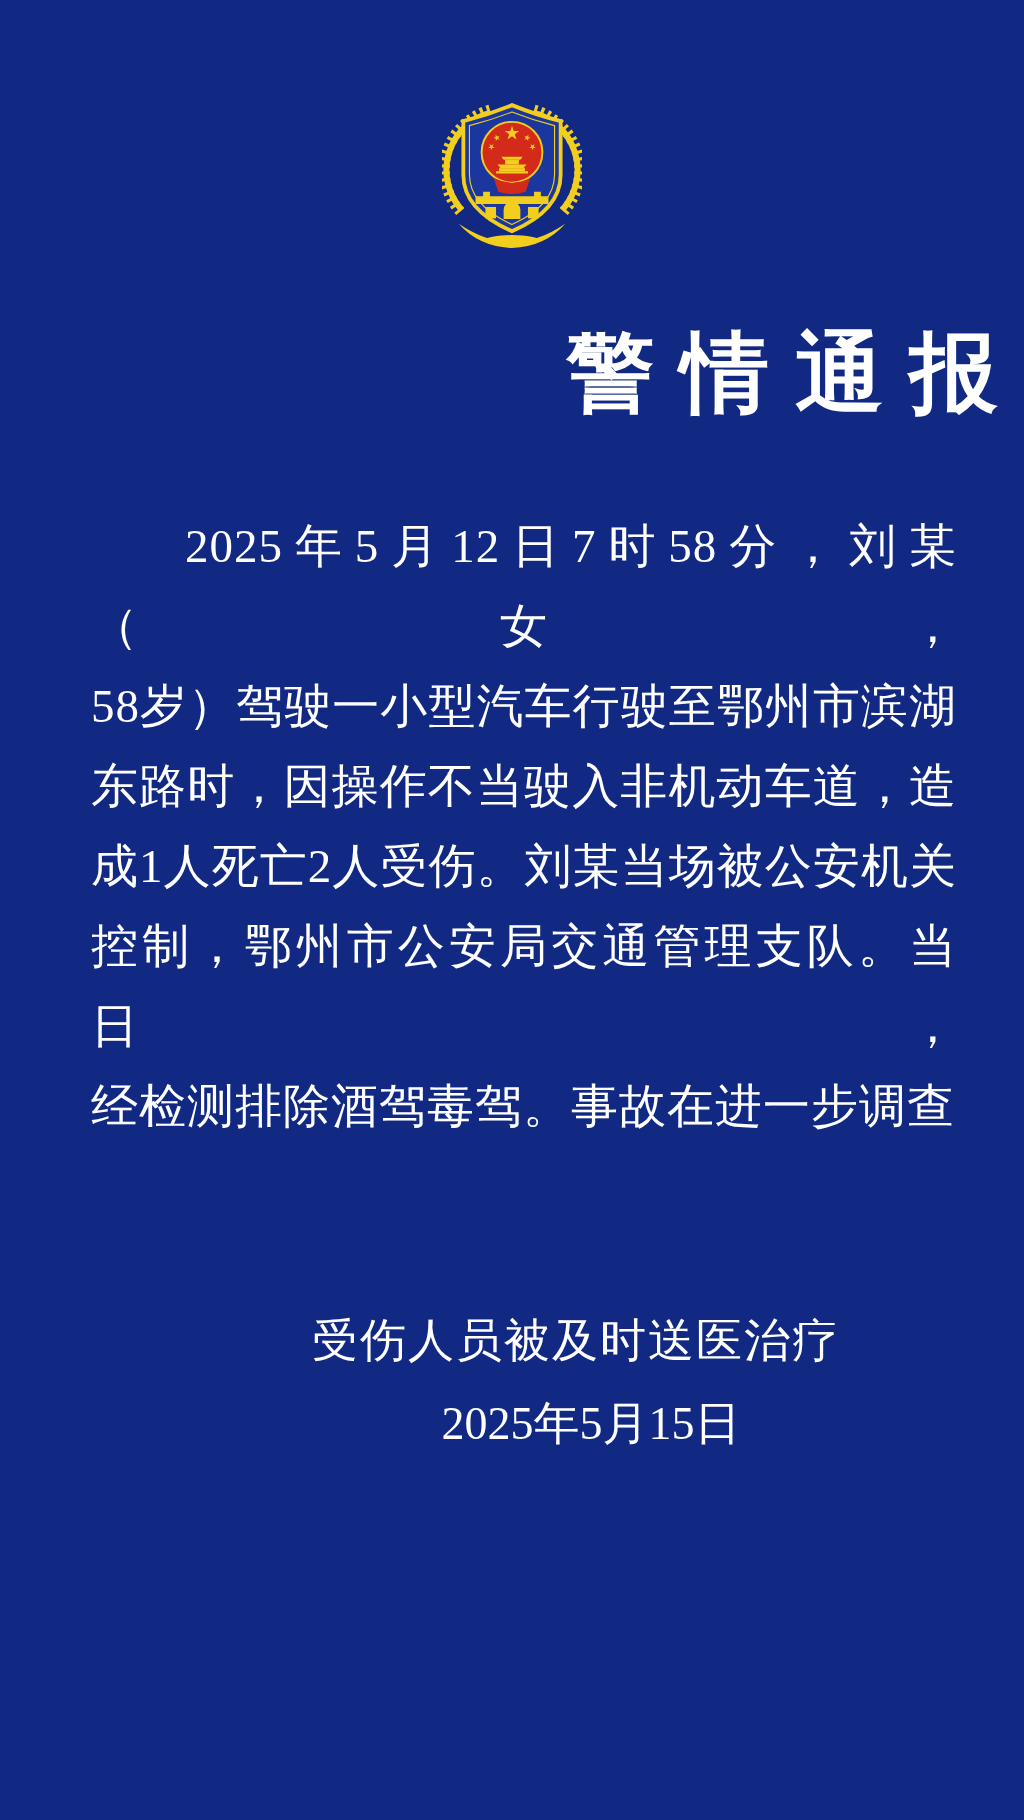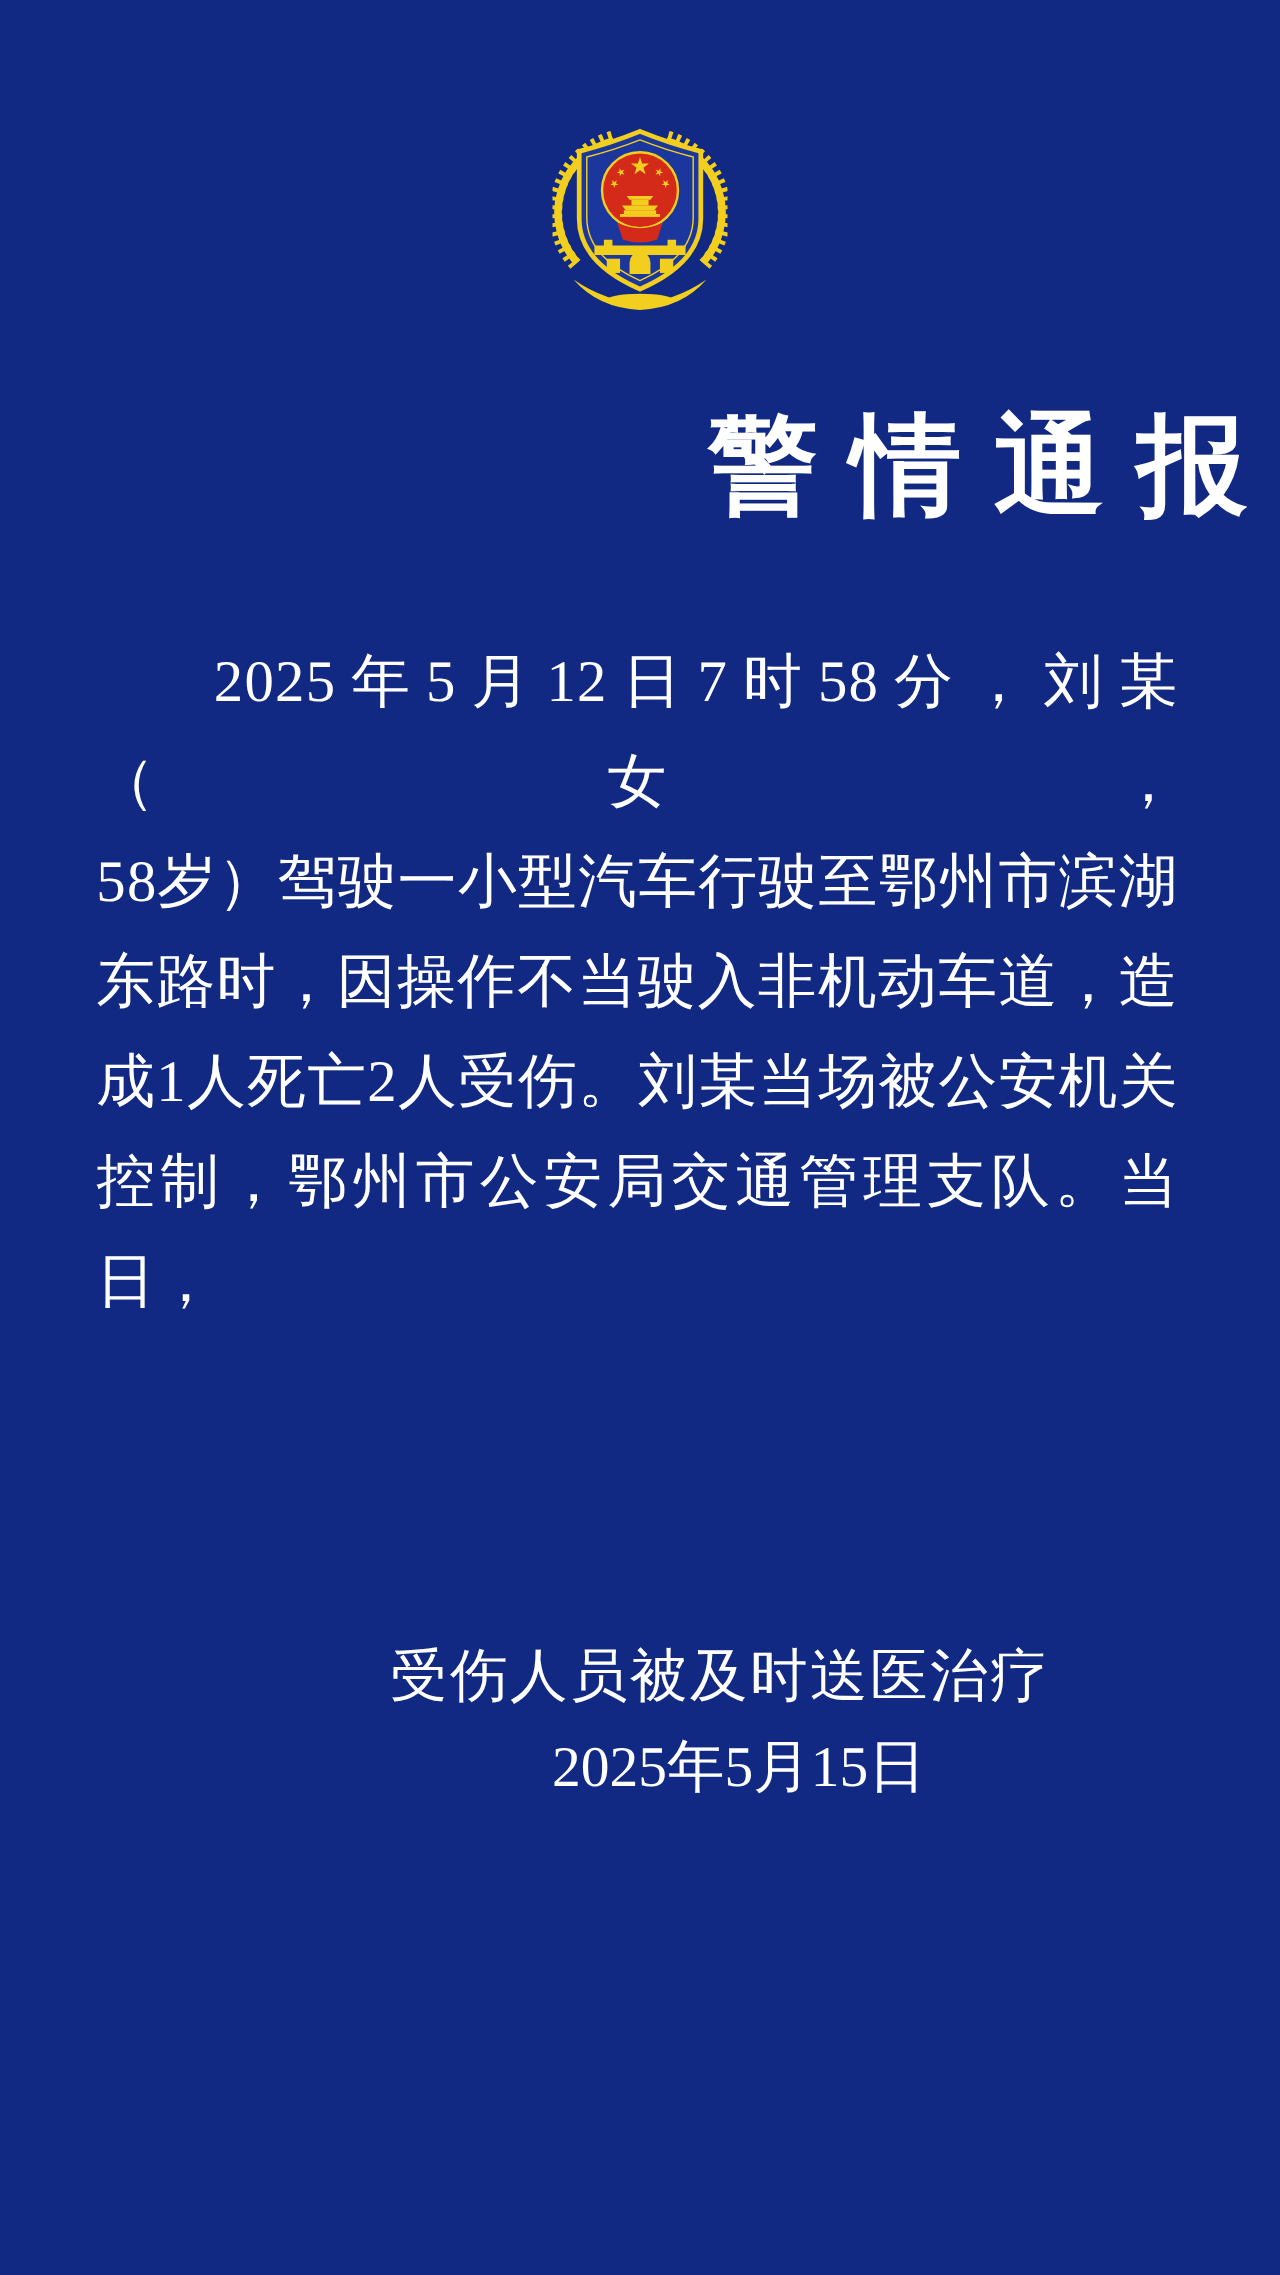--- a/index.html
+++ b/index.html
@@ -38,21 +38,21 @@
     font-size:88px;
     line-height:96px;
     font-weight:700;
     letter-spacing:0.30em;
     text-indent:0.30em;
     white-space:nowrap;
   }
   .body-text{
     position:absolute;
     top:506px;
-    left:77px;
+    left:91px;
     width:866px;
     font-size:47px;
     line-height:80px;
     letter-spacing:1px;
   }
   .body-line{
     text-align:justify;
     text-align-last:justify;
   }
   .body-line:first-child{text-indent:2em;}
@@ -60,21 +60,21 @@
   .signature{
     position:absolute;
     top:1313px;
     right:168px;
     width:560px;
     text-align:center;
     font-size:46px;
     line-height:55px;
   }
   .sig-org{letter-spacing:2px;white-space:nowrap;}
-  .sig-date{margin-top:18px;text-indent:30px;white-space:nowrap;}
+  .sig-date{margin-top:28px;text-indent:30px;white-space:nowrap;}
 </style>
 </head>
 <body>
 
 <div class="poster">
 
   <div class="emblem">
 
     <svg viewBox="0 0 180 200" xmlns="http://www.w3.org/2000/svg">
       <defs>
@@ -122,20 +122,21 @@
   </div>
 
   <h1 class="title">警情通报</h1>
 
   <div class="body-text">
       <div class="body-line">2025年5月12日7时58分，刘某（女，</div>
       <div class="body-line">58岁）驾驶一小型汽车行驶至鄂州市滨湖</div>
       <div class="body-line">东路时，因操作不当驶入非机动车道，造</div>
       <div class="body-line">成1人死亡2人受伤。刘某当场被公安机关</div>
       <div class="body-line">控制，鄂州市公安局交通管理支队。当日，</div>
+      <div class="body-line">经检测排除酒驾毒驾。事故在进一步调查</div>
     </div>
 
   <div class="signature">
     <div class="sig-org">受伤人员被及时送医治疗</div>
     <div class="sig-date">2025年5月15日</div>
   </div>
 
 </div>
 
 </body></html>

